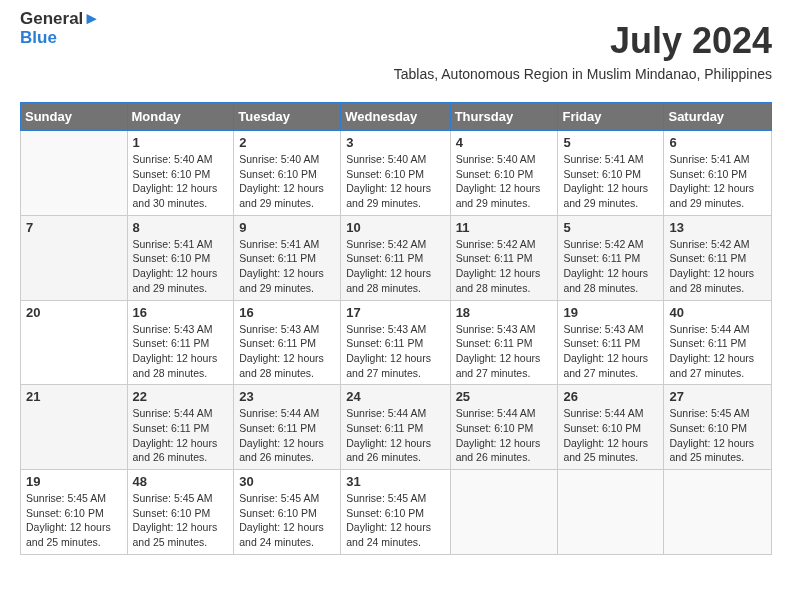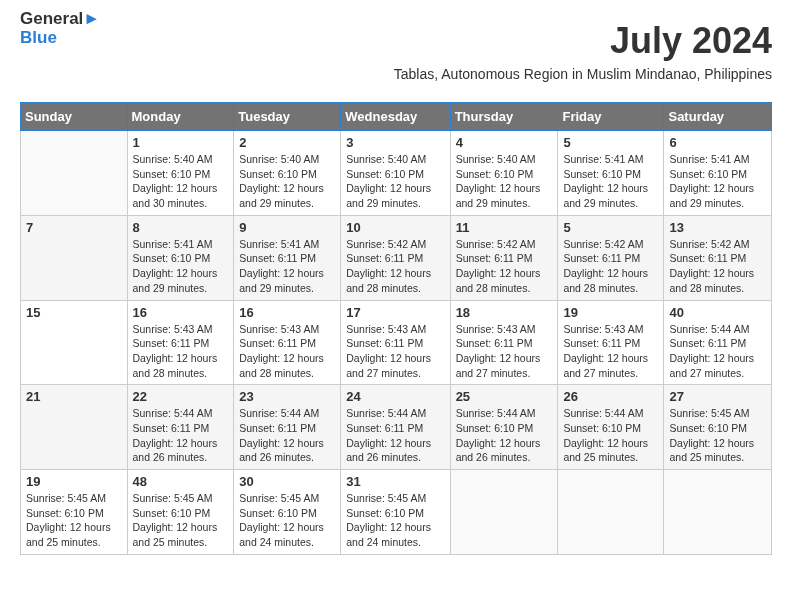--- a/index.html
+++ b/index.html
@@ -160,21 +160,21 @@
           <span class="day-number">5</span>
           <div class="day-info">Sunrise: 5:42 AM<br>Sunset: 6:11 PM<br>Daylight: 12 hours<br>and 28 minutes.</div>
         </td>
         <td>
           <span class="day-number">13</span>
           <div class="day-info">Sunrise: 5:42 AM<br>Sunset: 6:11 PM<br>Daylight: 12 hours<br>and 28 minutes.</div>
         </td>
       </tr>
       <tr>
         <td>
-          <span class="day-number">15</span>
+          <span class="day-number">20</span>
         </td>
         <td>
           <span class="day-number">16</span>
           <div class="day-info">Sunrise: 5:43 AM<br>Sunset: 6:11 PM<br>Daylight: 12 hours<br>and 28 minutes.</div>
         </td>
         <td>
           <span class="day-number">16</span>
           <div class="day-info">Sunrise: 5:43 AM<br>Sunset: 6:11 PM<br>Daylight: 12 hours<br>and 28 minutes.</div>
         </td>
         <td>

